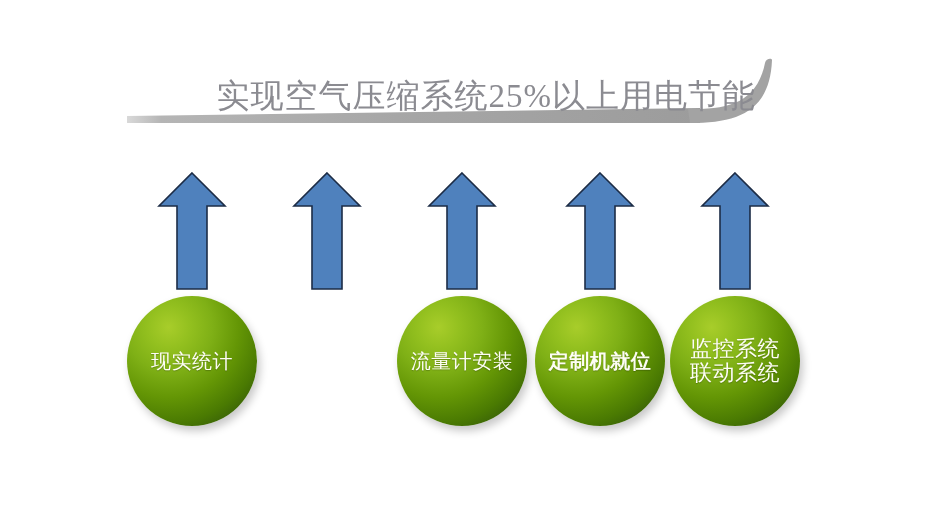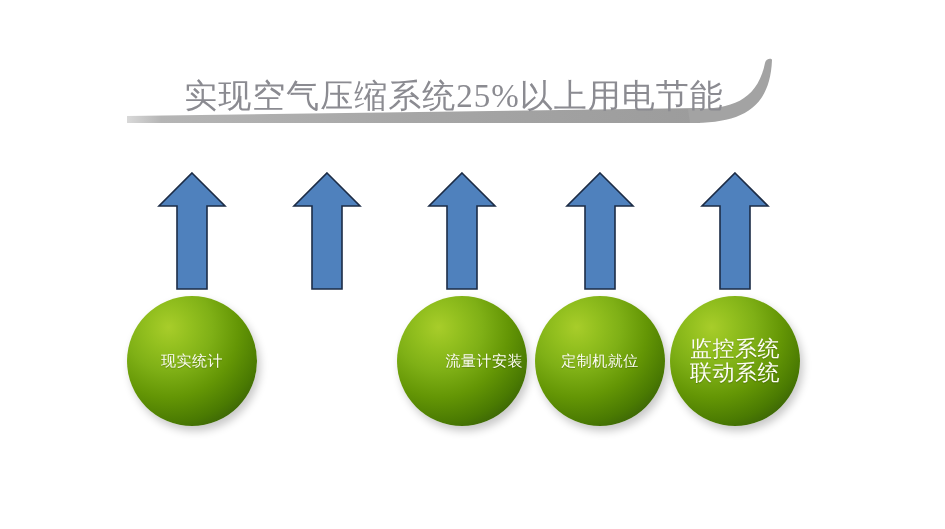--- a/index.html
+++ b/index.html
@@ -28,24 +28,24 @@
     height: 110px;
   }
   #title-banner svg {
     position: absolute;
     left: 0;
     top: 0;
     display: block;
   }
   #title-text {
     position: absolute;
-    left: 144px;
+    left: 136px;
     top: 44px;
     width: 620px;
-    text-align: center;
+    text-align: right;
     font-family: "Liberation Serif", "DejaVu Serif", serif;
     font-size: 33px;
     line-height: 44px;
     letter-spacing: 1px;
     color: #8b8b91;
     white-space: nowrap;
   }
 
   
   #arrow-row {
@@ -86,21 +86,21 @@
         #4a7a02 72%,
         #33590a 88%,
         #2a4c08 100%);
     box-shadow: 3px 5px 9px rgba(0,0,0,0.22);
     display: flex;
     align-items: center;
     justify-content: center;
   }
   .circle-label {
     font-family: "Liberation Serif", "DejaVu Serif", serif;
-    font-size: 15px;
+    font-size: 20px;
     line-height: 23px;
     color: #fdfdf4;
     text-align: center;
     letter-spacing: 0.5px;
     text-shadow: 0 1px 1px rgba(0,0,0,0.22);
     padding: 0 4px;
     white-space: pre-line;
   }
   .circle-label.two-line { font-size: 22px; line-height: 24px; }
 </style>
@@ -165,25 +165,25 @@
 
   </div>
 
   <div id="circle-row">
 
     <div class="circle-item" style="left:127px;">
       <span class="circle-label">现实统计</span>
     </div>
 
 
-    <div class="circle-item" style="left:397px;justify-content:flex-end;">
+    <div class="circle-item" style="left:397px;">
       <span class="circle-label">流量计安装</span>
     </div>
 
-    <div class="circle-item" style="left:535px;">
+    <div class="circle-item" style="left:535px;font-weight:bold;">
       <span class="circle-label">定制机就位</span>
     </div>
 
     <div class="circle-item" style="left:670px;">
       <span class="circle-label two-line">监控系统
 联动系统</span>
     </div>
 
   </div>
 

